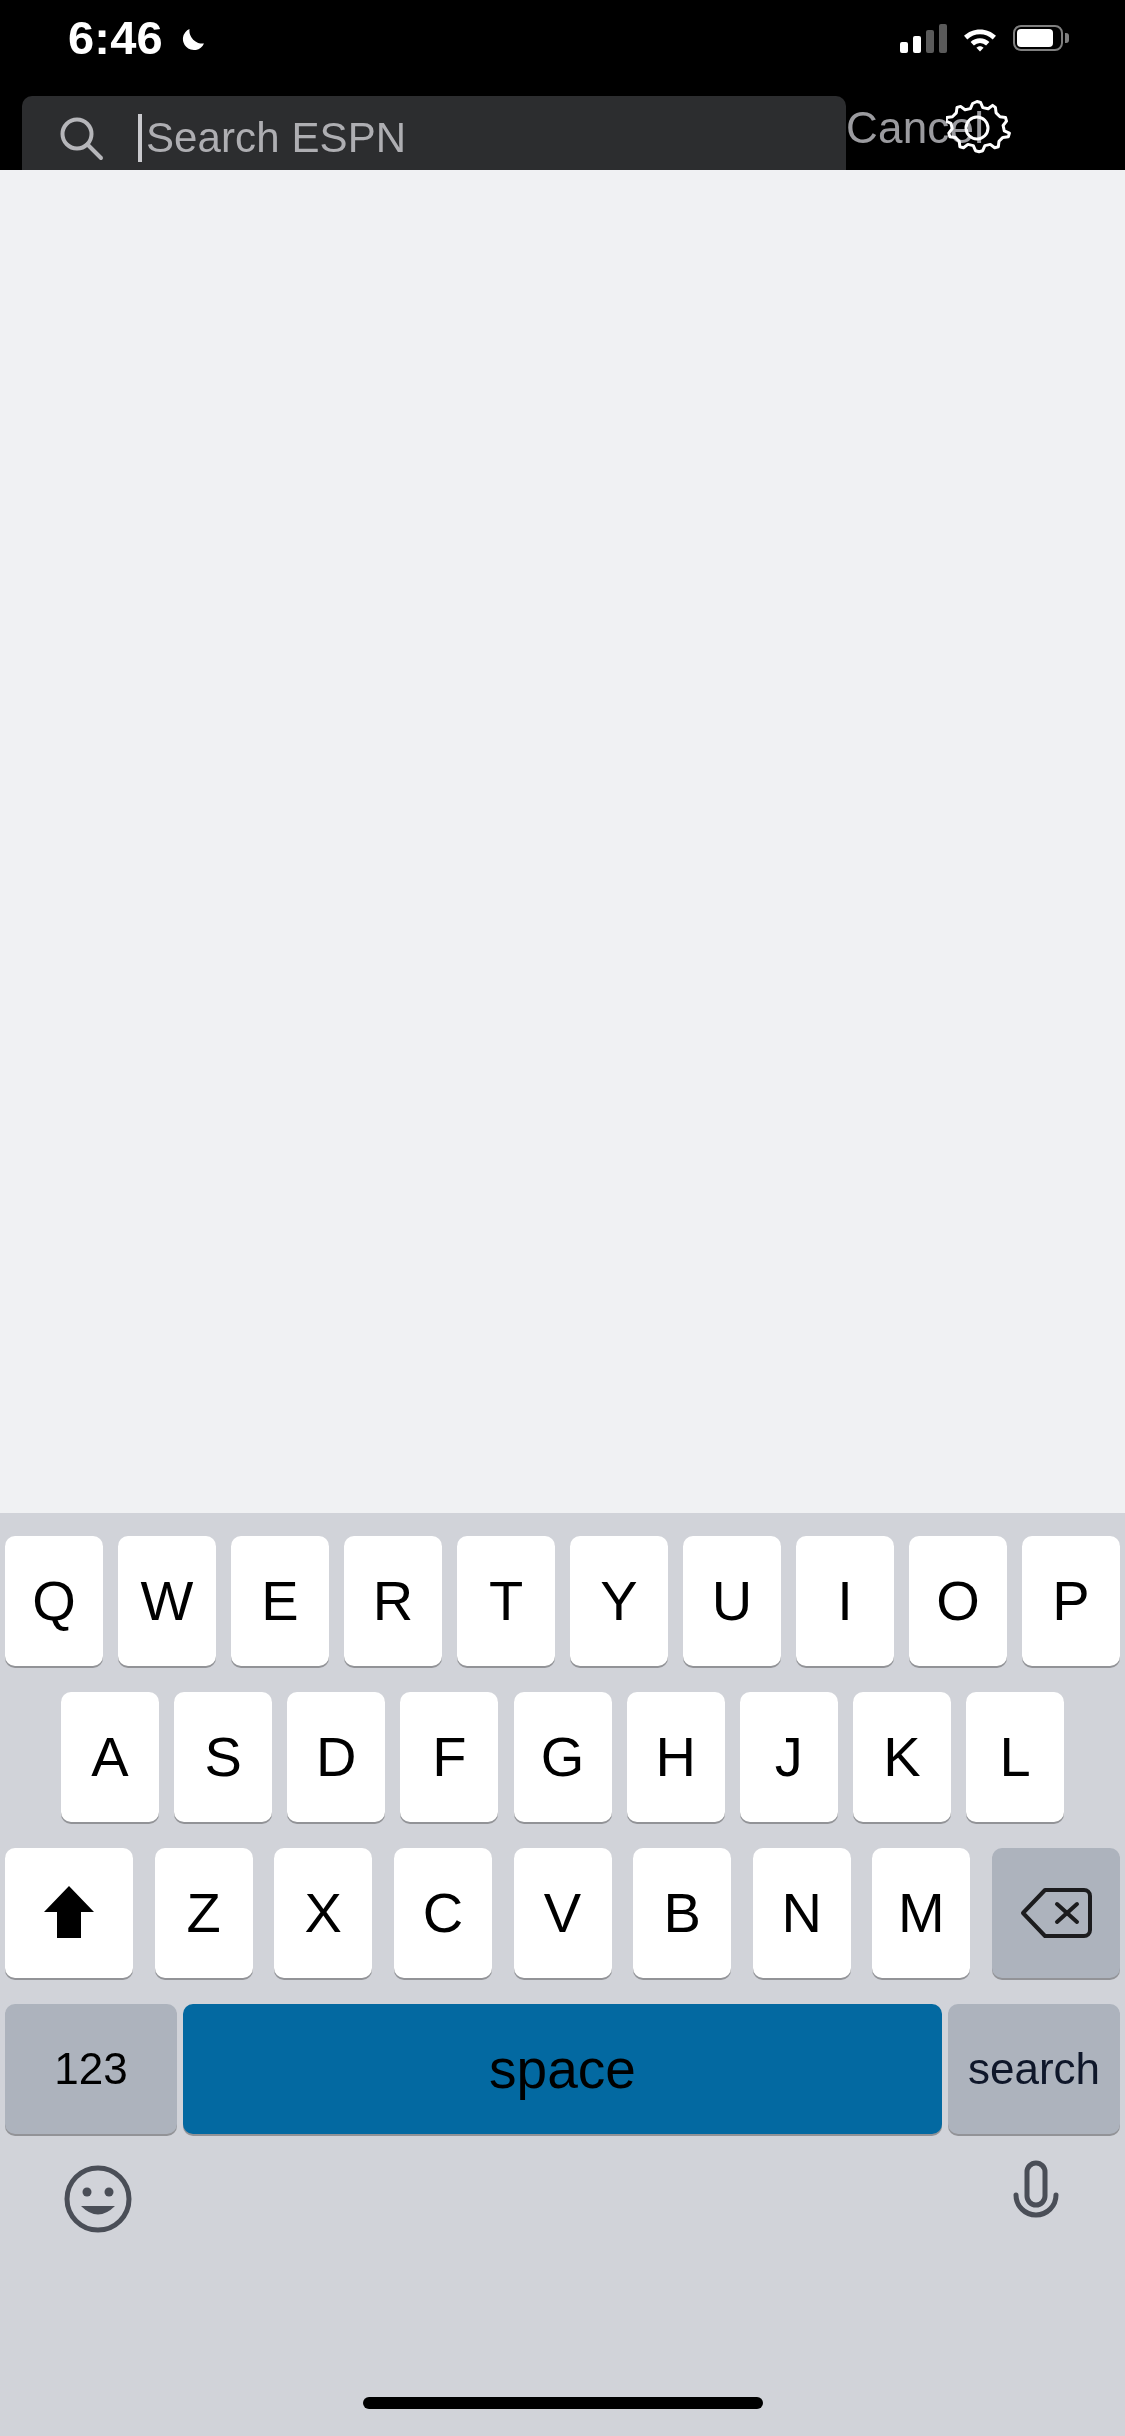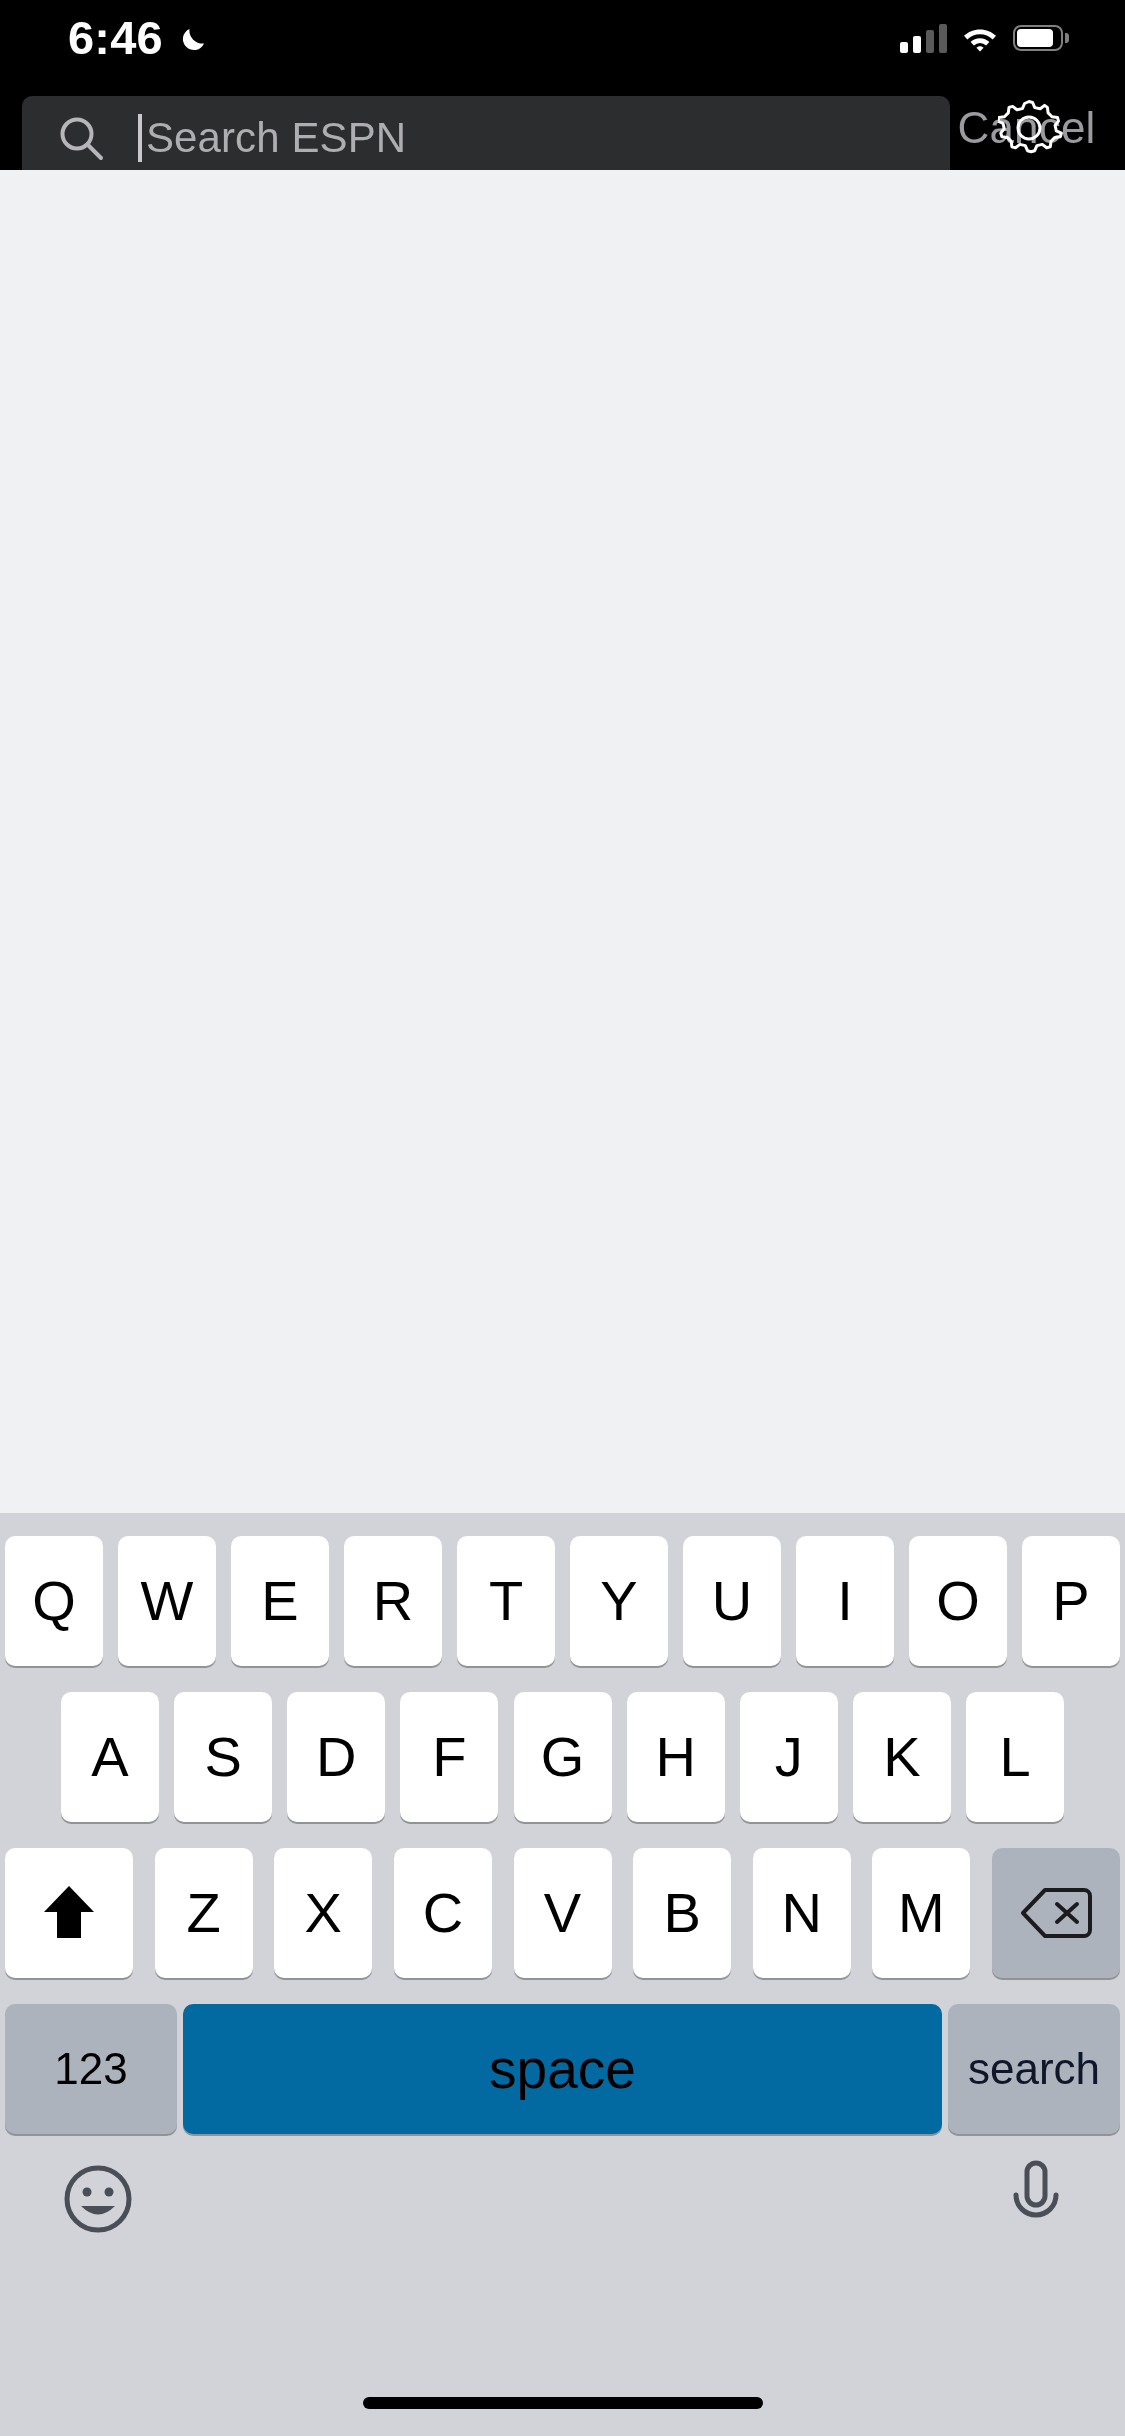--- a/index.html
+++ b/index.html
@@ -61,21 +61,21 @@
   
   #search-header {
     position:absolute; top:86px; left:0;
     width:1125px; height:84px;
     background:#000;
     display:flex; align-items:center;
     padding:0 22px 0 22px;
   }
   #search-field {
     position:relative;
-    width:928px; height:84px;
+    width:824px; height:84px;
     background:#2c2d2f;
     border-radius:10px;
     display:flex; align-items:center;
     padding-left:34px;
     margin-top:20px;
   }
   #search-icon { width:50px; height:50px; flex:none; }
   #search-caret {
     width:4px; height:48px;
     background:#c9c9cd;
@@ -83,21 +83,21 @@
     flex:none;
   }
   #search-placeholder {
     font-size:42px; color:#aeaeb2;
     line-height:1; white-space:nowrap;
     letter-spacing:0.1px;
   }
   #cancel-wrap {
     position:relative;
     flex:1; height:84px;
-    display:flex; align-items:center; justify-content:center;
+    display:flex; align-items:center; 
   }
   #cancel-button {
     font-size:44px; color:#9b9b9f;
     line-height:1; letter-spacing:0.2px;
   }
   #gear-icon {
     position:absolute;
     left:50%; top:50%;
     transform:translate(-50%,-50%) translateX(4px);
     width:66px; height:66px;

